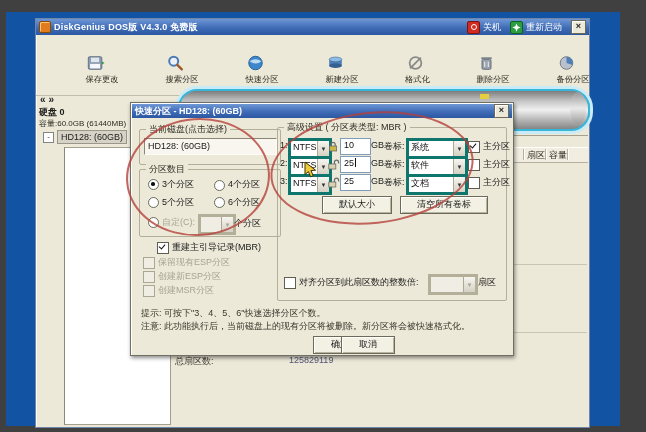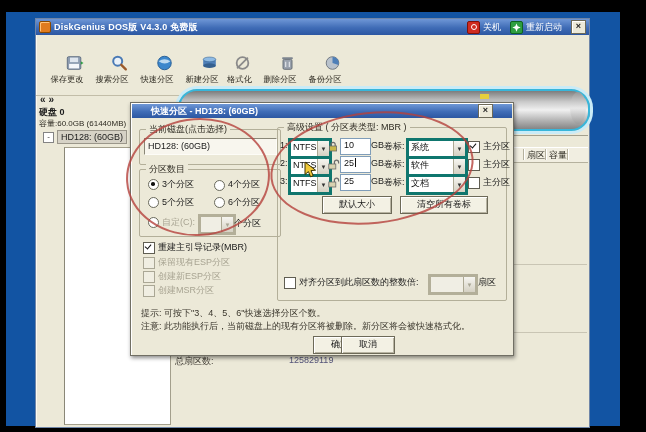--- a/index.html
+++ b/index.html
@@ -1,36 +1,36 @@
 <!DOCTYPE html>
 <html><head>
 <meta charset="utf-8">
 <style>
   html,body{margin:0;padding:0;}
   body{background:#fff;font-family:"Liberation Sans","DejaVu Sans",sans-serif;}
-  .stage{position:relative;width:646px;height:432px;overflow:hidden;background:#000000;}
+  .stage{position:relative;width:646px;height:432px;overflow:hidden;background:#404040;}
   .desktop{position:absolute;left:6px;top:12px;width:614px;height:414px;background:#1254a3;}
 
   
   .app{position:absolute;left:35px;top:18px;width:553px;height:408px;background:#ece9d8;border:1px solid #6f86a8;box-shadow:inset 1px 1px 0 #fbfaf3;}
   .titlebar{position:absolute;left:0;top:0;right:0;height:16px;background:linear-gradient(180deg,#6f97d6 0%,#3f6cb6 55%,#2c57a2 100%);display:flex;align-items:center;padding:0 3px;gap:3px;}
   .title-text{color:#fff;font-size:9px;font-weight:bold;flex:1;white-space:nowrap;letter-spacing:.2px;}
   .app-ico{width:10px;height:10px;background:#e07b1e;border:1px solid #8a4a00;border-radius:2px;box-shadow:inset 1px 1px 0 #ffc37a;}
   .tb-ctrl{display:flex;align-items:center;gap:3px;color:#fff;font-size:9px;white-space:nowrap;margin-right:6px;cursor:default;}
   .ico-shut{width:11px;height:11px;background:#cf2b20;border:1px solid #7e120c;border-radius:2px;position:relative;}
   .ico-shut::after{content:"";position:absolute;left:2.5px;top:2.5px;width:4px;height:4px;border:1.4px solid #fff;border-radius:50%;}
   .ico-restart{width:11px;height:11px;background:#2d9e40;border:1px solid #0f6220;border-radius:2px;display:flex;align-items:center;justify-content:center;}
   .xp-x{width:13px;height:12px;background:#ece9d8;border:1px solid #6d6a58;box-shadow:inset 1px 1px 0 #fff;color:#222;font-size:9px;font-weight:bold;line-height:11px;text-align:center;cursor:default;}
 
   .menubar{position:absolute;left:0;top:16px;right:0;height:15px;background:#ece9d8;display:flex;align-items:center;gap:13px;padding:0 7px;font-size:9px;color:#1a1a1a;border-bottom:1px solid #dcd8c6;}
   .sponsor{margin-left:auto;display:flex;align-items:center;gap:2px;}
   .sponsor-star{color:#7a3fd4;font-weight:bold;font-size:11px;line-height:8px;}
 
   .toolbar{position:absolute;left:0;top:31px;right:0;height:42px;display:flex;align-items:flex-start;gap:1px;padding:3px 3px 0 5px;border-bottom:1px solid #c2bda8;}
-  .tool{display:flex;flex-direction:column;align-items:flex-end;width:44px;cursor:default;}
+  .tool{display:flex;flex-direction:column;align-items:flex-start;width:44px;cursor:default;margin-left:43px;}
   .tool.narrow{width:32px;}
   .tool-ico{width:22px;height:20px;display:flex;align-items:center;justify-content:center;}
   .tool-label{font-size:9px;color:#2e2b22;white-space:nowrap;transform:scale(.92);}
 
   .nav-arrows{position:absolute;left:4px;top:75px;font-size:10px;font-weight:bold;color:#222;display:flex;gap:3px;}
   .disk-name{position:absolute;left:3px;top:87px;font-size:9px;font-weight:bold;color:#1a1a1a;}
   .capacity{position:absolute;left:3px;top:99px;font-size:8px;color:#2e2b22;white-space:nowrap;}
   .tree-item{position:absolute;left:7px;top:111px;display:flex;align-items:center;gap:3px;font-size:9px;color:#1a1a1a;}
   .expander{width:9px;height:9px;background:#fff;border:1px solid #848484;font-size:8px;line-height:7px;text-align:center;color:#333;}
   .tree-label{background:#d6d2c6;border:1px solid #9a968a;padding:0 3px;line-height:12px;}
@@ -43,21 +43,21 @@
   .hline{position:absolute;left:133px;top:116px;width:419px;height:1px;background:#a3a08e;}
   .thead{position:absolute;left:133px;top:128px;width:419px;height:14px;background:#f1eee1;border-top:1px solid #fff;border-bottom:1px solid #b5b19e;}
   .thead .col{position:absolute;top:1px;font-size:9px;color:#2e2b22;}
   .thead .sep{position:absolute;top:1px;width:1px;height:11px;background:#b5b19e;box-shadow:1px 0 0 #fff;}
   .sliver-line{position:absolute;left:477px;width:74px;height:1px;background:#c9c5b4;}
   .total-label{position:absolute;left:139px;top:336px;font-size:9px;color:#3f3b33;}
   .total-value{position:absolute;left:253px;top:336px;font-size:9px;color:#55557a;}
 
   
   .dialog{position:absolute;left:130px;top:102px;width:382px;height:252px;background:#ece9d8;border:1px solid #716f64;box-shadow:1px 2px 4px rgba(0,0,0,.45),inset 1px 1px 0 #fff;}
-  .dlg-titlebar{position:absolute;left:1px;top:1px;right:1px;height:14px;background:linear-gradient(180deg,#6f97d6 0%,#3f6cb6 55%,#2c57a2 100%);display:flex;align-items:center;padding:0 19px;}
+  .dlg-titlebar{position:absolute;left:1px;top:1px;right:1px;height:14px;background:linear-gradient(180deg,#6f97d6 0%,#3f6cb6 55%,#2c57a2 100%);display:flex;align-items:center;padding:0 3px;}
   .dlg-title{color:#fff;font-size:9px;font-weight:bold;flex:1;white-space:nowrap;}
   .dlg-x{width:13px;height:12px;background:#ece9d8;border:1px solid #6d6a58;box-shadow:inset 1px 1px 0 #fff;color:#222;font-size:9px;font-weight:bold;line-height:11px;text-align:center;cursor:default;}
 
   .group{position:absolute;border:1px solid #b3af99;border-radius:2px;}
   .group-label{position:absolute;top:-7px;left:6px;background:#ece9d8;padding:0 3px;font-size:9px;color:#2e2b22;white-space:nowrap;}
   .sunken{background:#f8f6ee;border:1px solid;border-color:#8a8777 #fdfcf7 #fdfcf7 #8a8777;font-size:9px;color:#1a1a1a;}
   .disk-box{position:absolute;left:4px;top:8px;width:128px;height:15px;line-height:15px;padding-left:3px;}
 
   .opt-row{position:absolute;display:flex;align-items:center;gap:3px;font-size:9px;color:#1a1a1a;white-space:nowrap;}
   .radio{width:9px;height:9px;border-radius:50%;background:#fff;border:1px solid #6a6a5c;position:relative;flex:none;}
@@ -250,21 +250,21 @@
         <span class="radio"></span>
         <span class="dis">自定(C):</span>
       </span>
       <span class="combo off" style="left:58px;top:44px;width:32px;">
         <span class="val dis"></span>
         <span class="drop">▼</span>
       </span>
       <span class="row-txt dis" style="left:94px;top:47px;">个分区</span>
     </div>
 
-    <span class="opt-row" style="left:12px;top:138px;">
+    <span class="opt-row" style="left:26px;top:138px;">
       <span class="cb checked"></span>
       <span>重建主引导记录(MBR)</span>
     </span>
     <span class="opt-row" style="left:12px;top:153px;">
       <span class="cb off"></span>
       <span class="dis">保留现有ESP分区</span>
     </span>
     <span class="opt-row" style="left:12px;top:167px;">
       <span class="cb off"></span>
       <span class="dis">创建新ESP分区</span>

